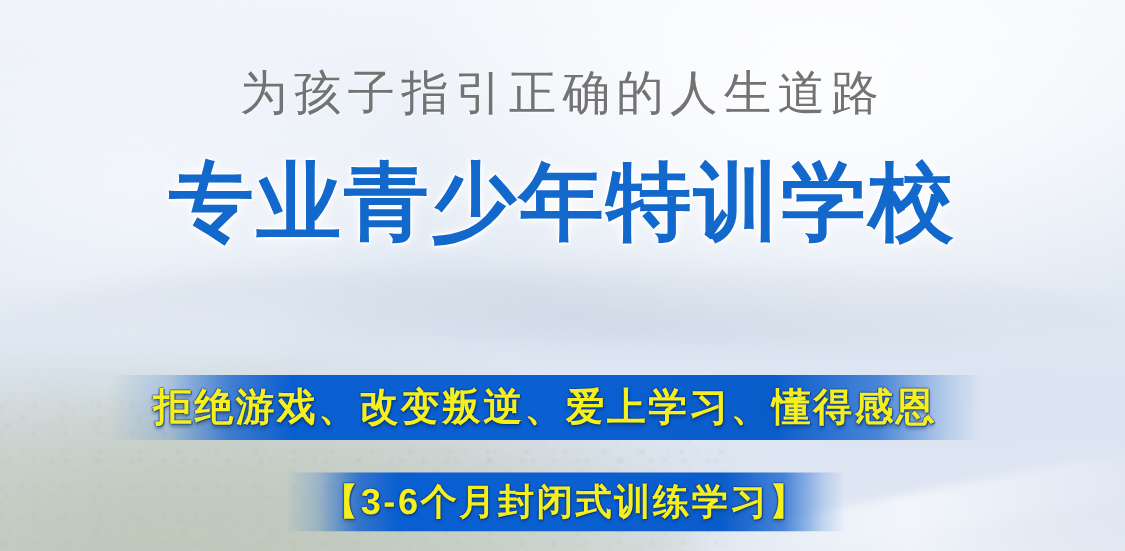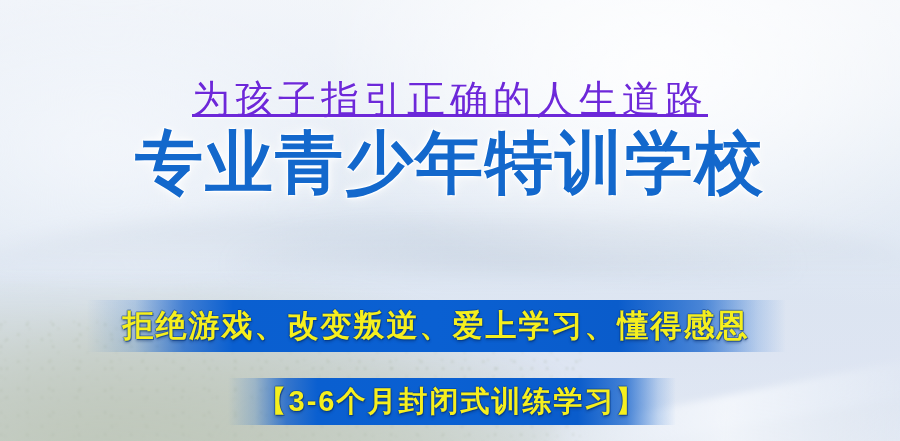--- a/index.html
+++ b/index.html
@@ -175,32 +175,31 @@
   }
 
   
   .content {
     position: absolute;
     inset: 0;
   }
 
   .tagline {
     position: absolute;
-    top: 80px;
+    top: 56px;
     left: 0;
     width: 100%;
     text-align: center;
     font-size: 38px;
     line-height: 1;
     font-weight: 500;
     letter-spacing: 5px;
-    color: #6d28d9;
+    color: #737373;
     text-shadow: 0 1px 2px rgba(255,255,255,0.85);
     white-space: nowrap;
-    text-decoration: underline;
   }
 
   .headline {
     position: absolute;
     top: 128px;
     left: 0;
     width: 100%;
     text-align: center;
     font-size: 68px;
     line-height: 1;

